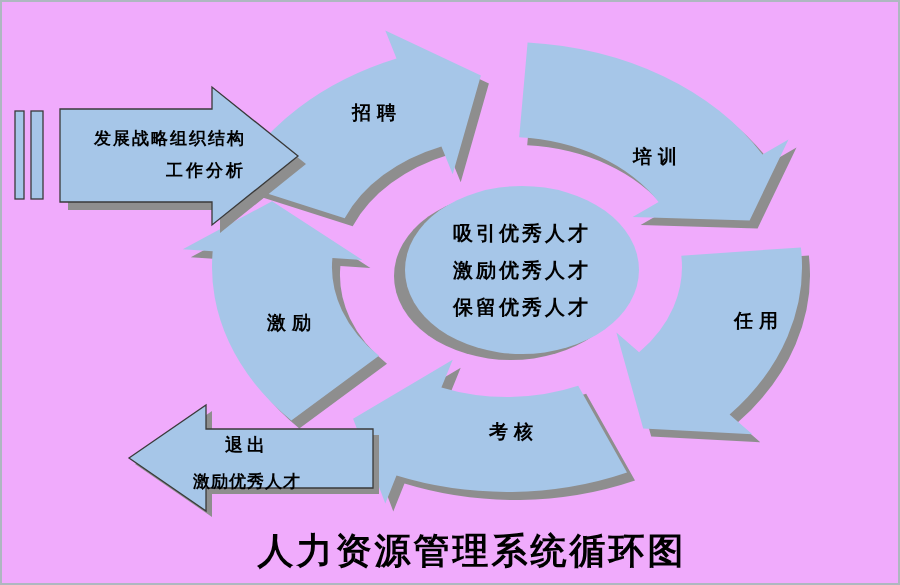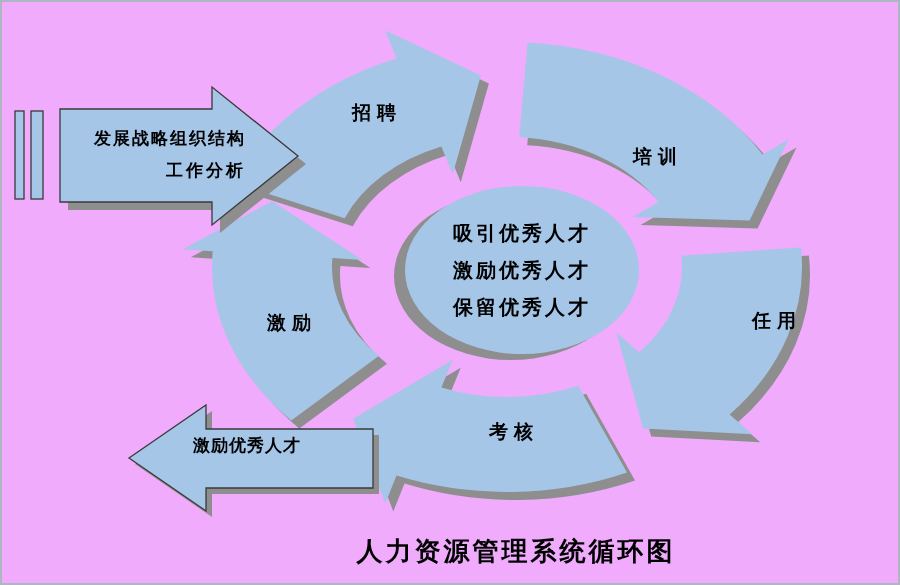--- a/index.html
+++ b/index.html
@@ -55,22 +55,22 @@
     position:absolute; left:140px; top:425px; width:210px;
     text-align:center; font-weight:bold; color:var(--text);
     line-height:36px; white-space:nowrap;
   }
   .exit-text .l1{ font-size:18px; letter-spacing:4px; }
   .exit-text .l2{ font-size:17px; letter-spacing:1px; }
 
   .diagram-title{
     position:absolute; left:470px; top:549px;
     transform:translate(-50%,-50%);
-    font-size:26px; font-weight:bold; letter-spacing:3px;
-    color:var(--text); white-space:nowrap;margin-left:44px;
+    font-size:36px; font-weight:bold; letter-spacing:3px;
+    color:var(--text); white-space:nowrap;
   }
 </style>
 </head>
 <body>
 
 <div class="stage">
 
   <svg width="900" height="585" viewBox="0 0 900 585">
 
     <g transform="translate(8,8)">
@@ -98,33 +98,34 @@
 
     <rect class="outlined" x="13" y="109" width="9" height="88"></rect>
     <rect class="outlined" x="29" y="109" width="12" height="88"></rect>
 
     <path class="shadow" transform="translate(6,6)" d="M 127 456 L 204 403 L 204 427 L 371 427 L 371 486 L 204 486 L 204 509 Z"></path>
     <path class="outlined" d="M 127 456 L 204 403 L 204 427 L 371 427 L 371 486 L 204 486 L 204 509 Z"></path>
   </svg>
 
   <div class="label seg-label" style="left:375px; top:111px;">招聘</div>
   <div class="label seg-label" style="left:656px; top:155px;">培训</div>
-  <div class="label seg-label" style="left:775px; top:319px;">任用</div>
+  <div class="label seg-label" style="left:757px; top:319px;">任用</div>
   <div class="label seg-label" style="left:512px; top:430px;">考核</div>
   <div class="label seg-label" style="left:281px; top:321px;margin-left:9px;">激励</div>
 
   <div class="center-text">
     <div>吸引优秀人才</div>
     <div>激励优秀人才</div>
     <div>保留优秀人才</div>
   </div>
 
   <div class="entry-text">
     <div class="l1">发展战略组织结构</div>
     <div class="l2">工作分析</div>
   </div>
 
   <div class="exit-text">
+    <div class="l1">退出</div>
     <div class="l2">激励优秀人才</div>
   </div>
 
   <div class="diagram-title">人力资源管理系统循环图</div>
 </div>
 
 </body></html>

